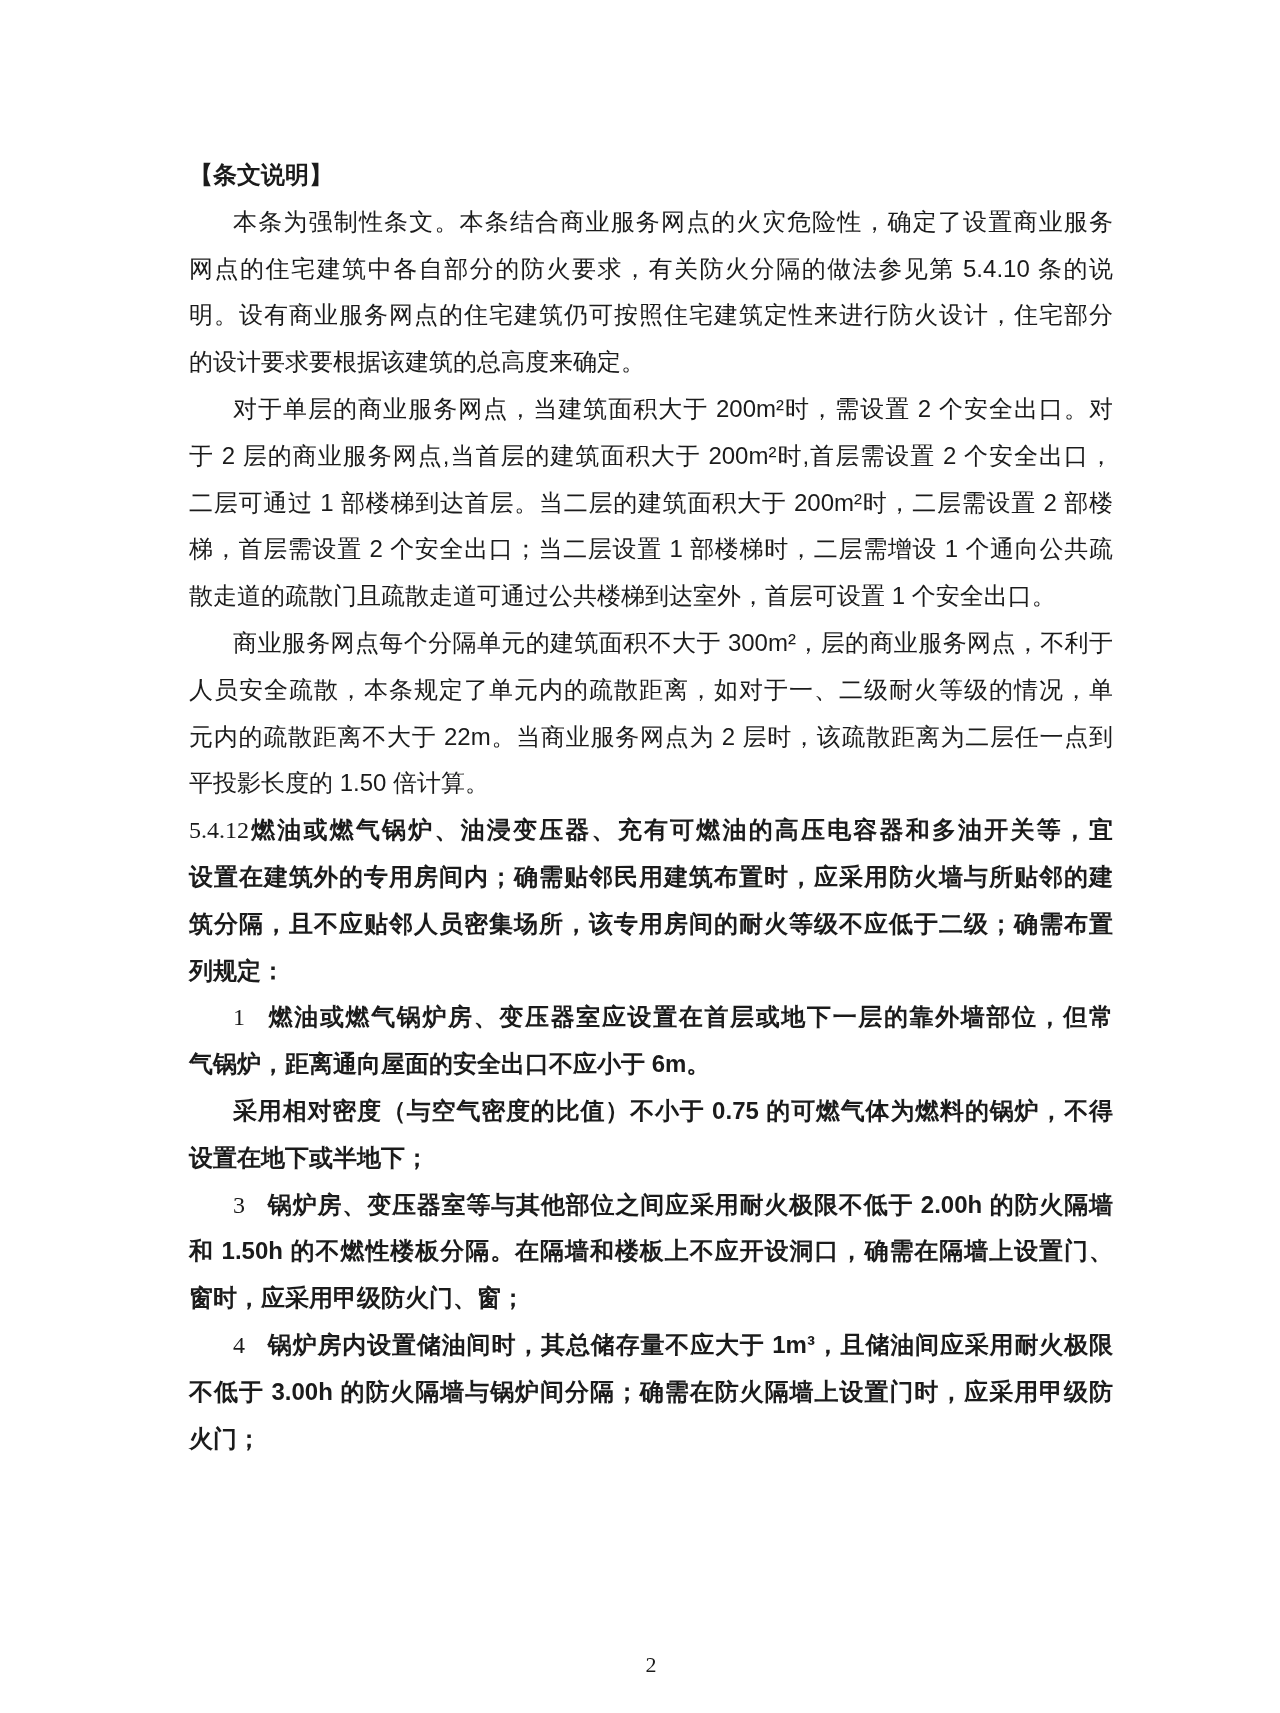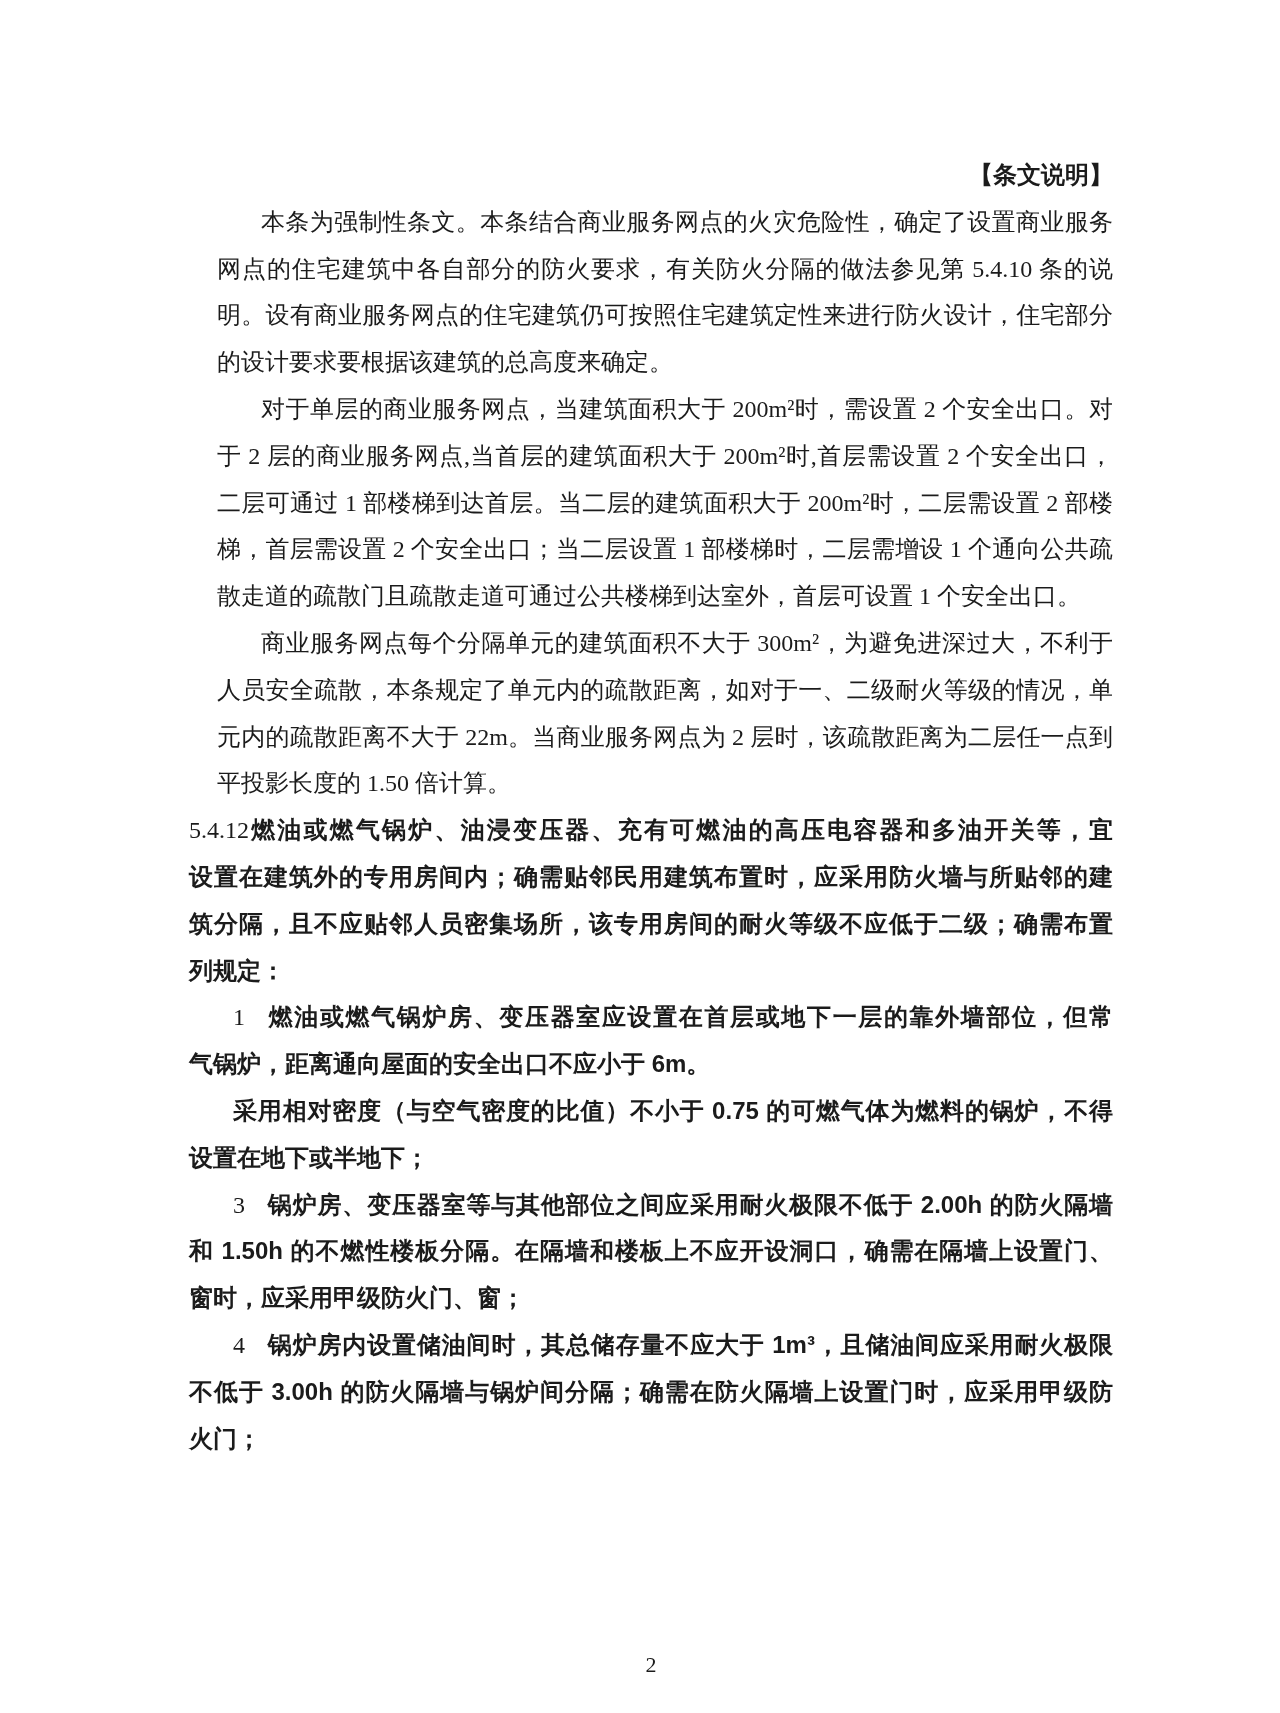--- a/index.html
+++ b/index.html
@@ -21,42 +21,40 @@
     width: 924px;
   }
   .ln {
     line-height: 46.8px;
     font-size: 24px;
     white-space: nowrap;
     overflow: visible;
   }
   
   .s {
-    font-family: Liberation Serif, serif;
+    font-family: Liberation Sans, sans-serif;
     font-weight: 400;
-    margin-left: 28px;
   }
   
   .b {
     font-family: "Liberation Sans", "DejaVu Sans", sans-serif;
     font-weight: 700;
   }
   
   .j {
     white-space: normal;
     text-align: justify;
     text-align-last: justify;
   }
   
   .ind { text-indent: 44px; }
 
   .heading {
     font-family: Liberation Serif, serif;
     font-weight: 700;
-    text-align: right;
   }
   
   .cnum {
     font-family: "Liberation Serif", "DejaVu Serif", serif;
     font-weight: 400;
   }
   .inum {
     font-family: "Liberation Serif", "DejaVu Serif", serif;
     font-weight: 400;
     margin-right: 22px;
@@ -94,21 +92,21 @@
   <div class="ln s j">网点的住宅建筑中各自部分的防火要求，有关防火分隔的做法参见第 5.4.10 条的说</div>
   <div class="ln s j">明。设有商业服务网点的住宅建筑仍可按照住宅建筑定性来进行防火设计，住宅部分</div>
   <div class="ln s">的设计要求要根据该建筑的总高度来确定。</div>
 
   <div class="ln s j ind">对于单层的商业服务网点，当建筑面积大于 200m²时，需设置 2 个安全出口。对</div>
   <div class="ln s j">于 2 层的商业服务网点,当首层的建筑面积大于 200m²时,首层需设置 2 个安全出口，</div>
   <div class="ln s j">二层可通过 1 部楼梯到达首层。当二层的建筑面积大于 200m²时，二层需设置 2 部楼</div>
   <div class="ln s j">梯，首层需设置 2 个安全出口；当二层设置 1 部楼梯时，二层需增设 1 个通向公共疏</div>
   <div class="ln s">散走道的疏散门且疏散走道可通过公共楼梯到达室外，首层可设置 1 个安全出口。</div>
 
-  <div class="ln s j ind">商业服务网点每个分隔单元的建筑面积不大于 300m²，为避免进深过大，不利于</div>
+  <div class="ln s j ind">商业服务网点每个分隔单元的建筑面积不大于 300m²，层的商业服务网点，不利于</div>
   <div class="ln s j">人员安全疏散，本条规定了单元内的疏散距离，如对于一、二级耐火等级的情况，单</div>
   <div class="ln s j">元内的疏散距离不大于 22m。当商业服务网点为 2 层时，该疏散距离为二层任一点到</div>
   <div class="ln s">平投影长度的 1.50 倍计算。</div>
 
   <div class="ln b j"><span class="cnum">5.4.12</span><span>燃油或燃气锅炉、油浸变压器、充有可燃油的高压电容器和多油开关等，宜</span></div>
   <div class="ln b j">设置在建筑外的专用房间内；确需贴邻民用建筑布置时，应采用防火墙与所贴邻的建</div>
   <div class="ln b j">筑分隔，且不应贴邻人员密集场所，该专用房间的耐火等级不应低于二级；确需布置</div>
   <div class="ln b">列规定：</div>
 
   <div class="ln b j ind"><span class="inum">1</span><span>燃油或燃气锅炉房、变压器室应设置在首层或地下一层的靠外墙部位，但常</span></div>

